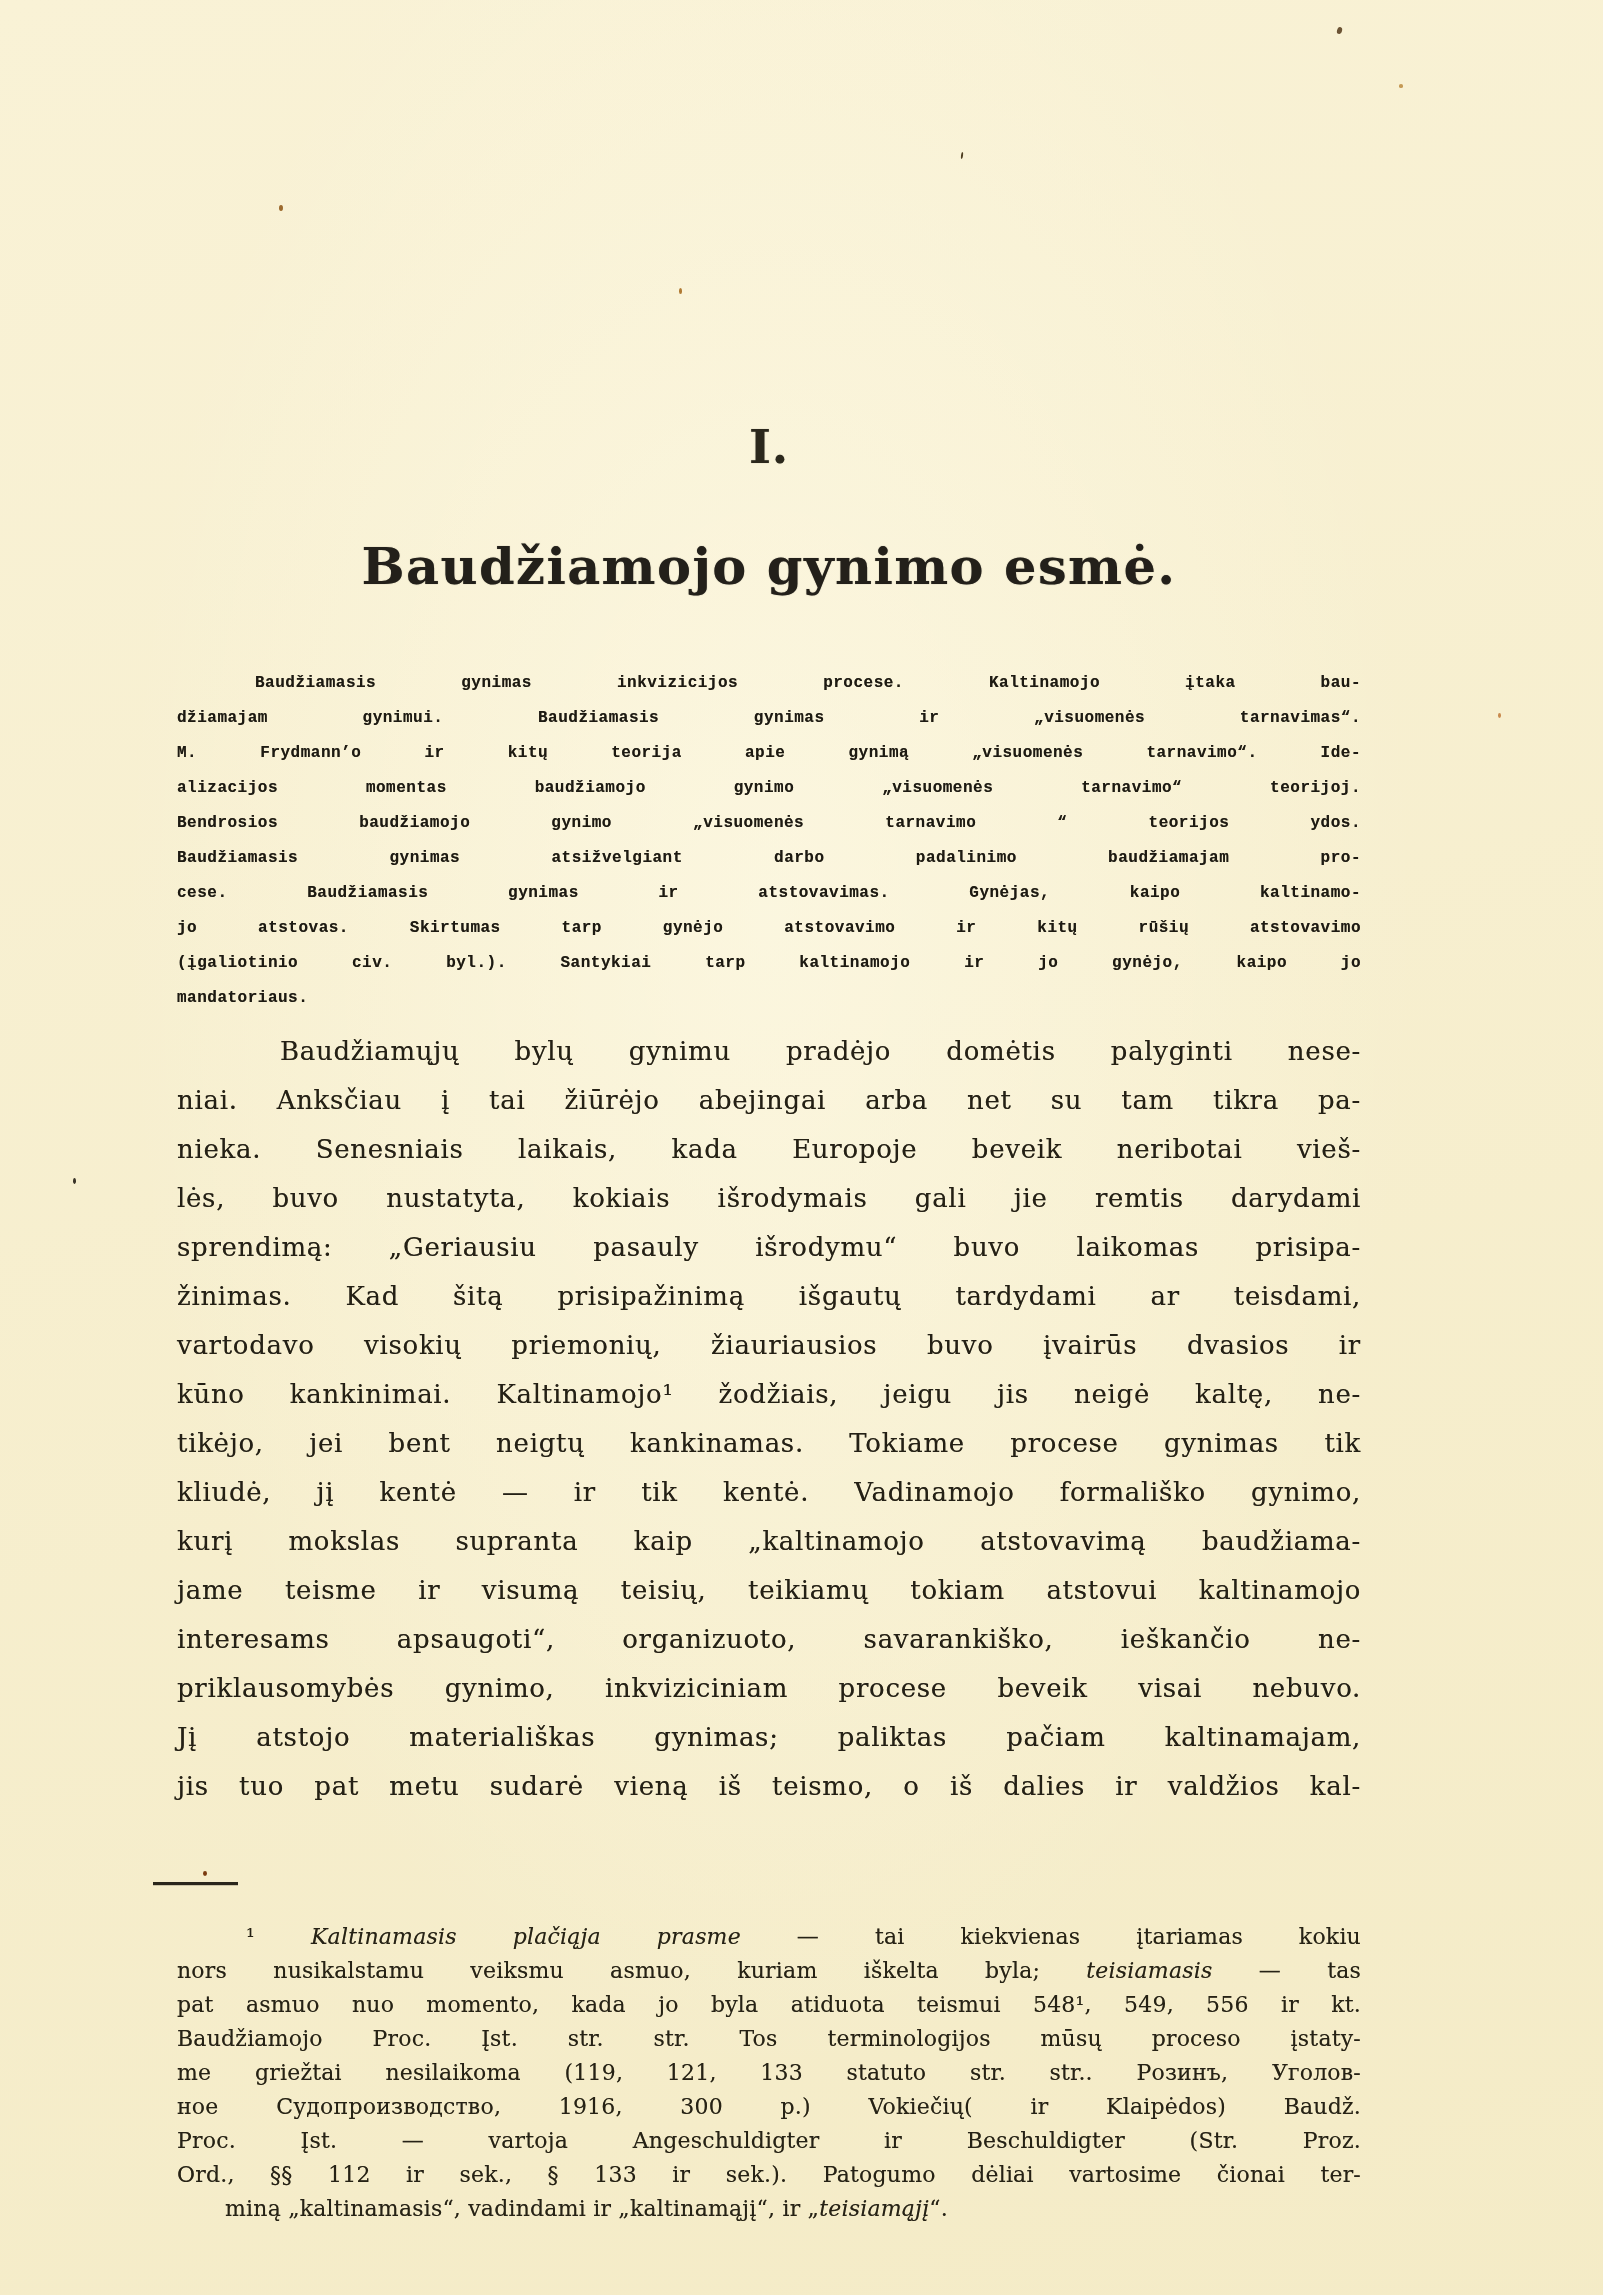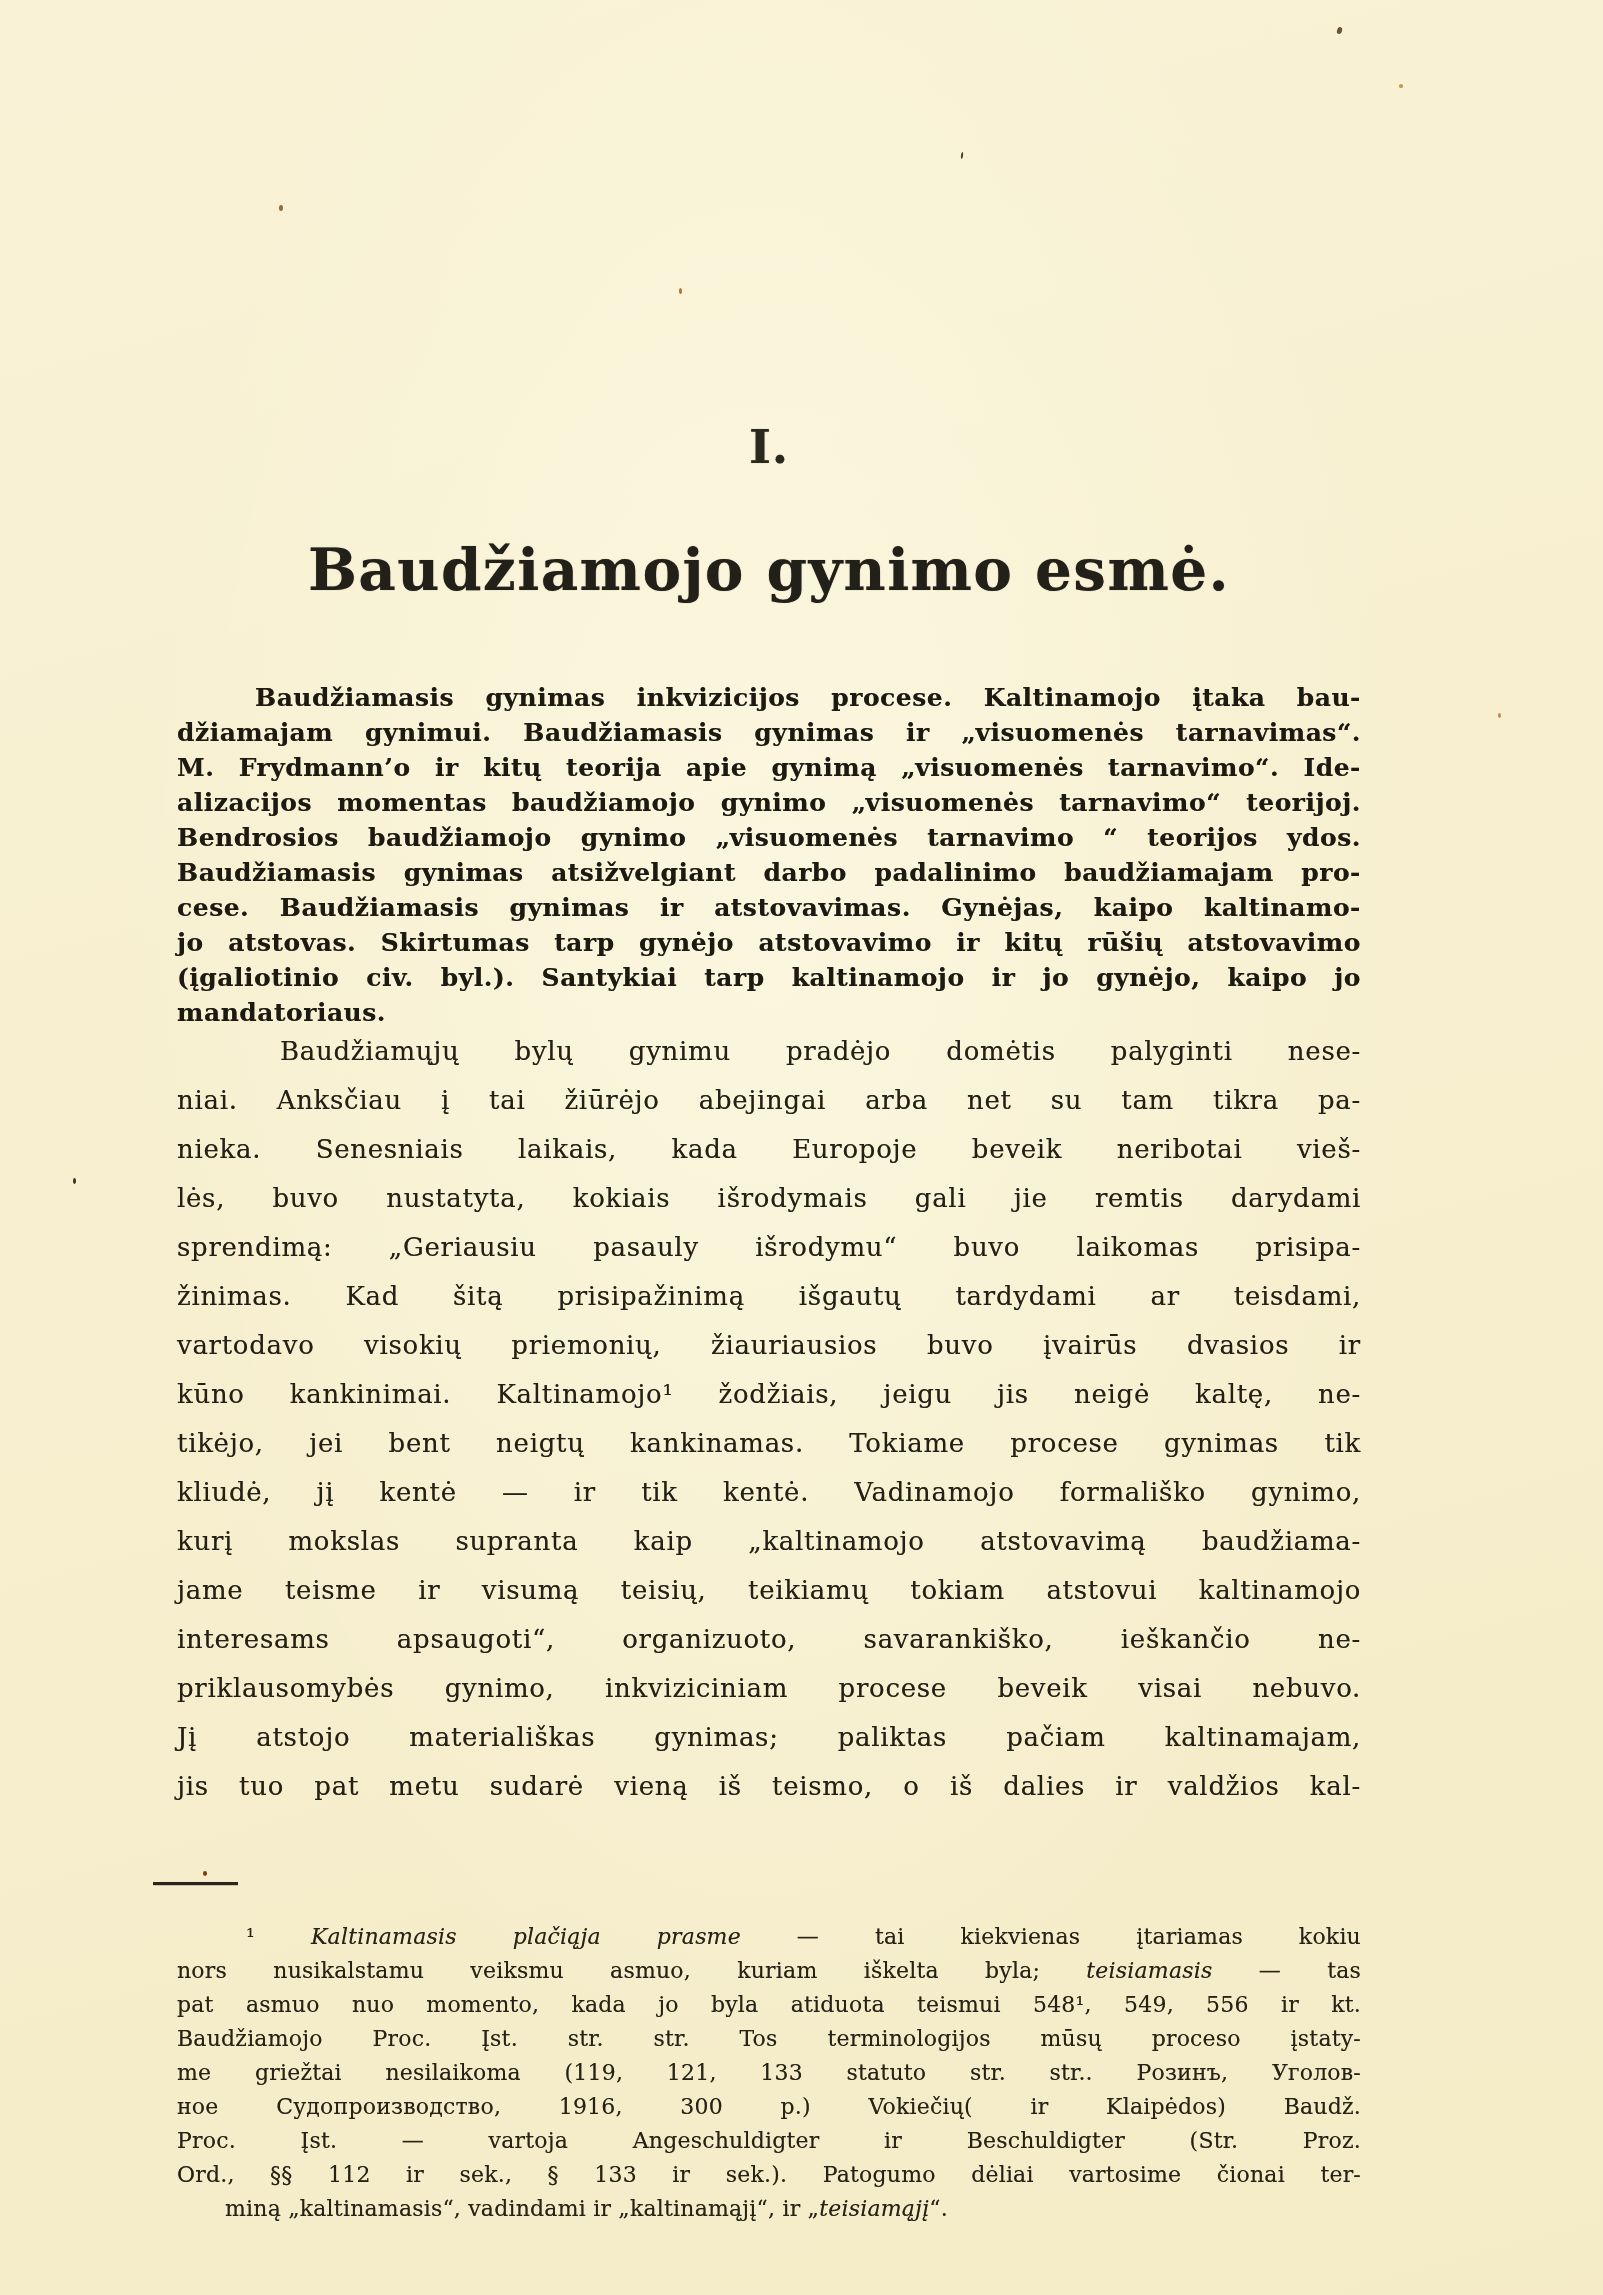--- a/index.html
+++ b/index.html
@@ -29,41 +29,42 @@
     font-weight: bold;
     letter-spacing: 0.9px;
     color: #2b281c;
     text-shadow: 0 0 0.9px rgba(43,40,28,.45);
   }
   .chapter-title {
     position: absolute;
     top: 536px;
     left: 0; width: 100%;
     text-align: center;
-    font-size: 58px;
+    font-size: 51px;
     font-weight: bold;
     letter-spacing: 1.4px;
     color: #23201a;
     text-shadow: 0 0 0.9px rgba(35,32,26,.5);
   }
   .jline {
     text-align: justify;
     text-align-last: justify;
     white-space: normal;
   }
   .summary {
     position: absolute;
-    top: 680px;
+    top: 666px;
     left: 0; width: 100%;
-    font-size: 25px;
+    font-size: 16px;
     font-weight: bold;
     line-height: 35px;
     letter-spacing: 0.5px;
     color: #1d1a12;
     text-shadow: 0 0 0.5px rgba(29,26,18,.55);
+    font-family: Liberation Mono, monospace;
   }
   .summary .jline:first-child { text-indent: 78px; }
   .summary .jline:last-child { text-align-last: left; }
   .bodytext {
     position: absolute;
     top: 1027px;
     left: 0; width: 100%;
     font-size: 26px;
     line-height: 49px;
     letter-spacing: 0.7px;

